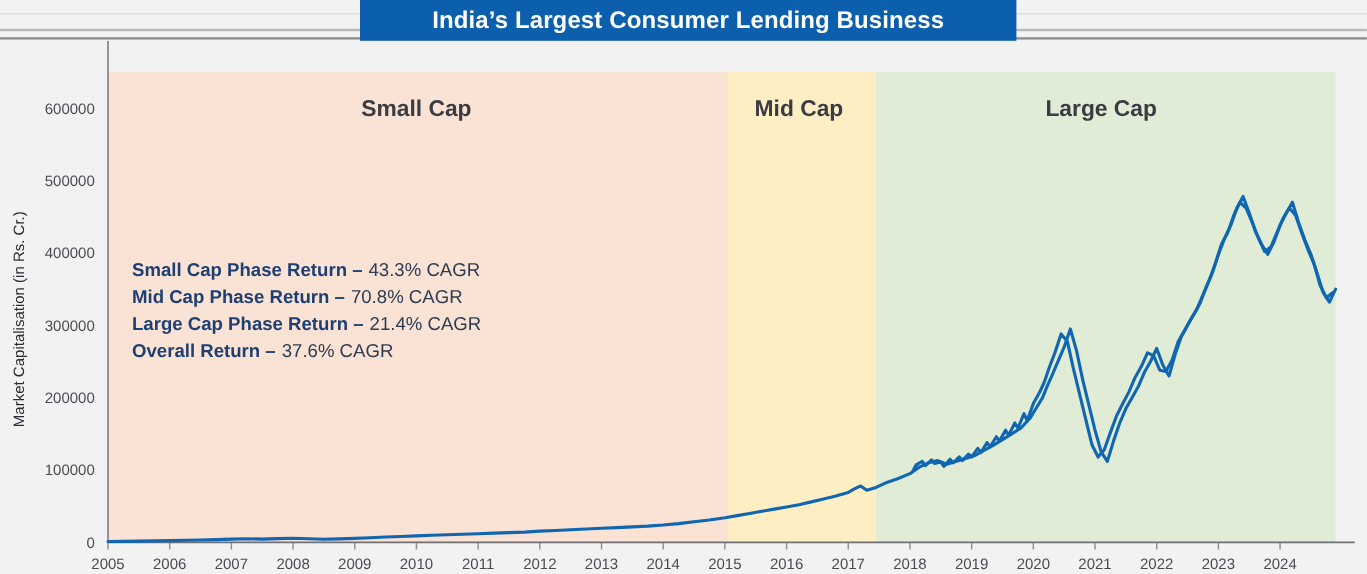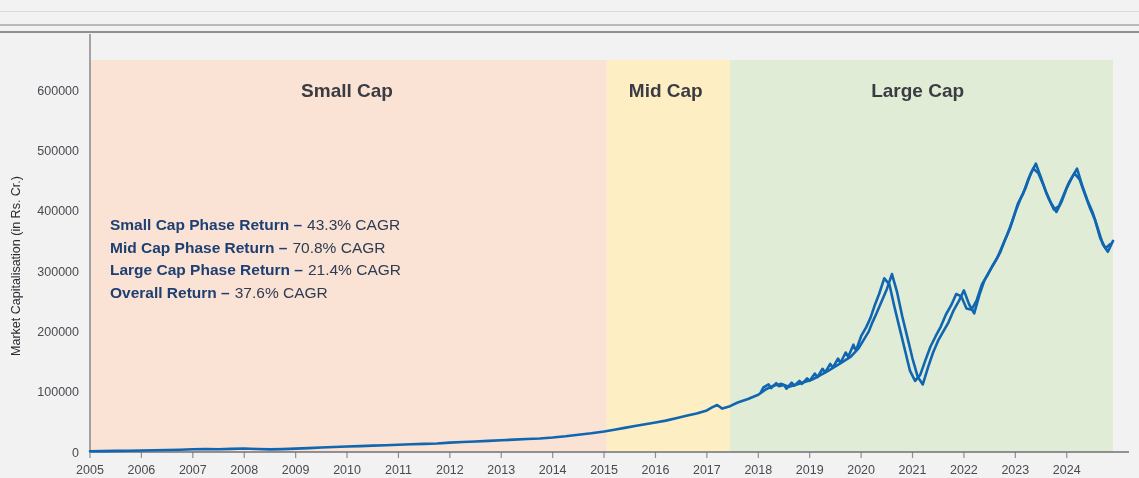--- a/index.html
+++ b/index.html
@@ -47,20 +47,23 @@
 </style>
 </head>
 <body>
 
 <div id="stage">
 
   <div class="slide-rule r1"></div>
   <div class="slide-rule r2"></div>
   <div class="slide-rule r3"></div>
 
+  <div id="title-bar">
+    <span class="t">India’s Largest Consumer Lending Business</span>
+  </div>
 
   <div id="plot">
     <svg id="svg" width="1139" height="444" viewBox="0 0 1139 444">
       <g id="g-bands">
           <rect x="90" y="26" width="516.6407035175832" height="392" fill="#fae2d5"></rect>
           <rect x="606.6407035175832" y="26" width="123.3768844221147" height="392" fill="#fdeec4"></rect>
           <rect x="730.0175879396979" y="26" width="382.98241206030207" height="392" fill="#e1ecd7"></rect>
         </g>
       <g id="g-bandlabels">
           <text x="347.0351758793958" y="63" text-anchor="middle" class="band-label">Small Cap</text>

